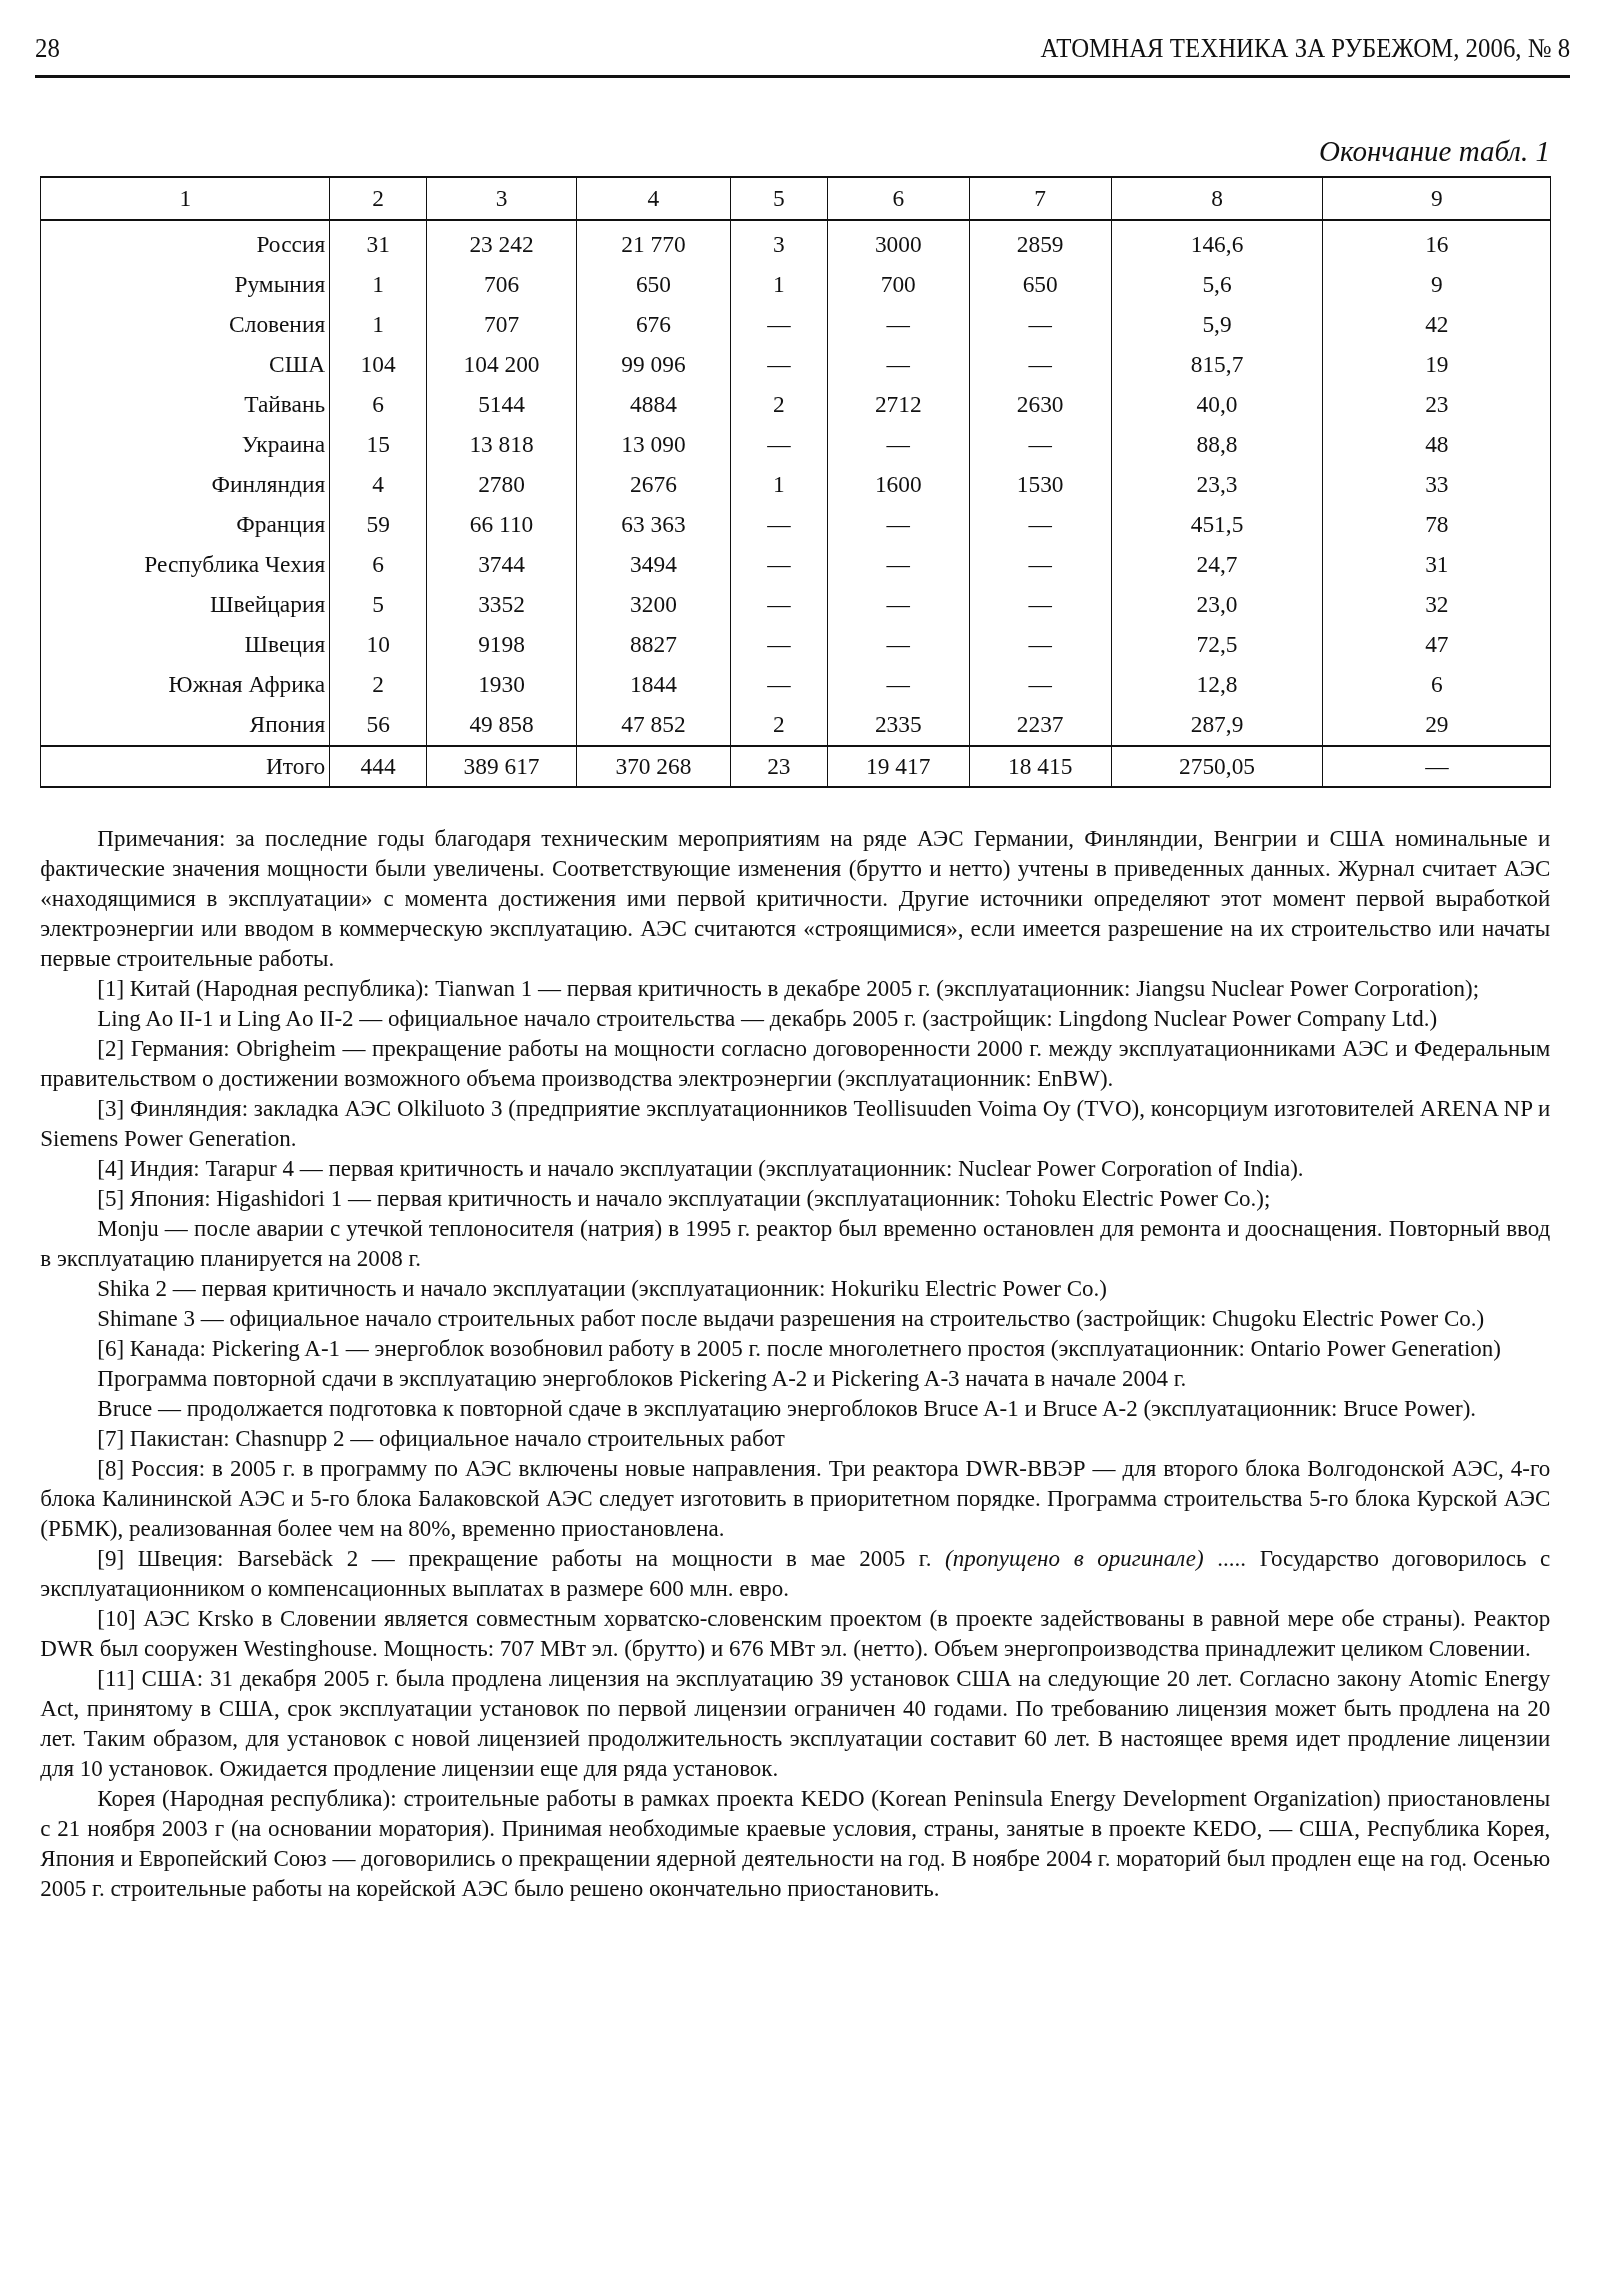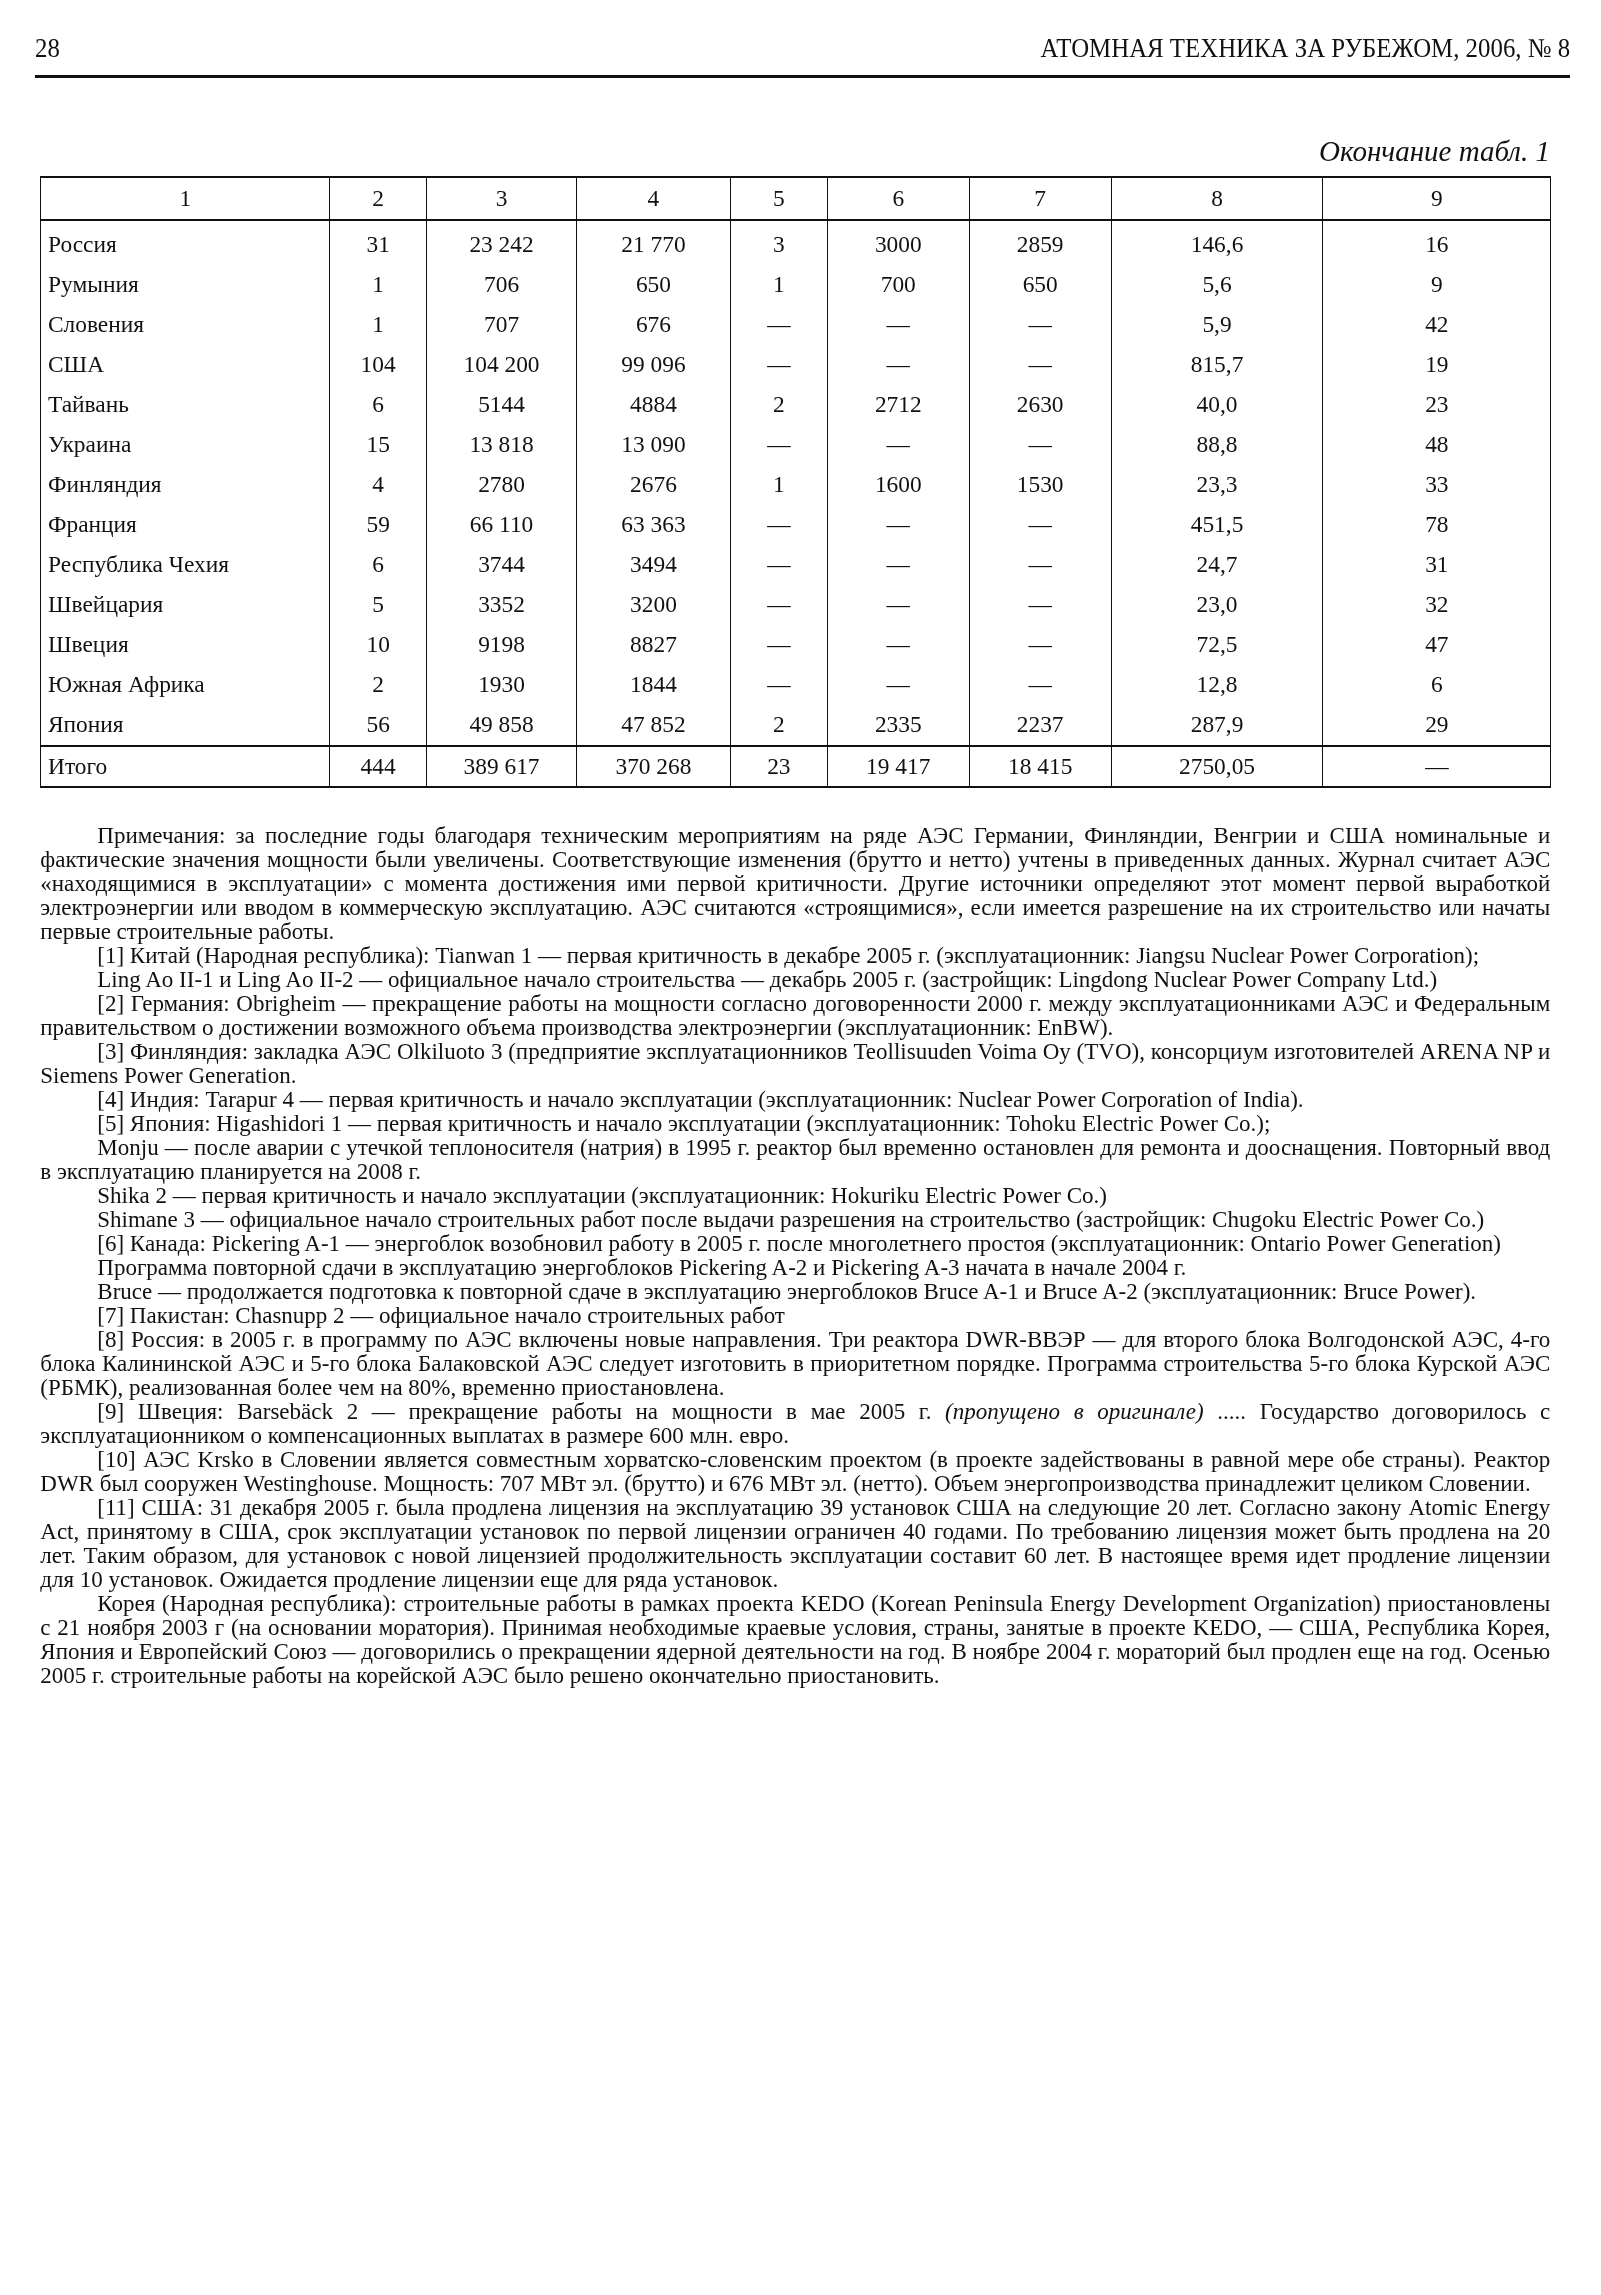--- a/index.html
+++ b/index.html
@@ -68,31 +68,31 @@
       padding: 0 4px;
       font-weight: normal;
       white-space: nowrap;
     }
     table.data thead th {
       height: 41px;
       border-bottom: 2.7px solid #111;
     }
     table.data tbody td { height: 40px; }
     table.data tbody tr:first-child td { padding-top: 4px; }
-    table.data td.name { text-align: left; padding-left: 6.7px; }
+    table.data td.name { text-align: right; padding-left: 6.7px; }
     table.data tfoot td {
       height: 39px;
       border-top: 2.7px solid #111;
     }
     .notes {
       margin-top: 36px;
       margin-left: 5.3px;
       width: 1510px;
       font-size: 23px;
-      line-height: 24px;
+      line-height: 30px;
       text-align: justify;
     }
     .notes p {
       margin: 0;
       text-indent: 57px;
     }
     .notes .it { font-style: italic; }
   </style>
 </head>
 <body>

